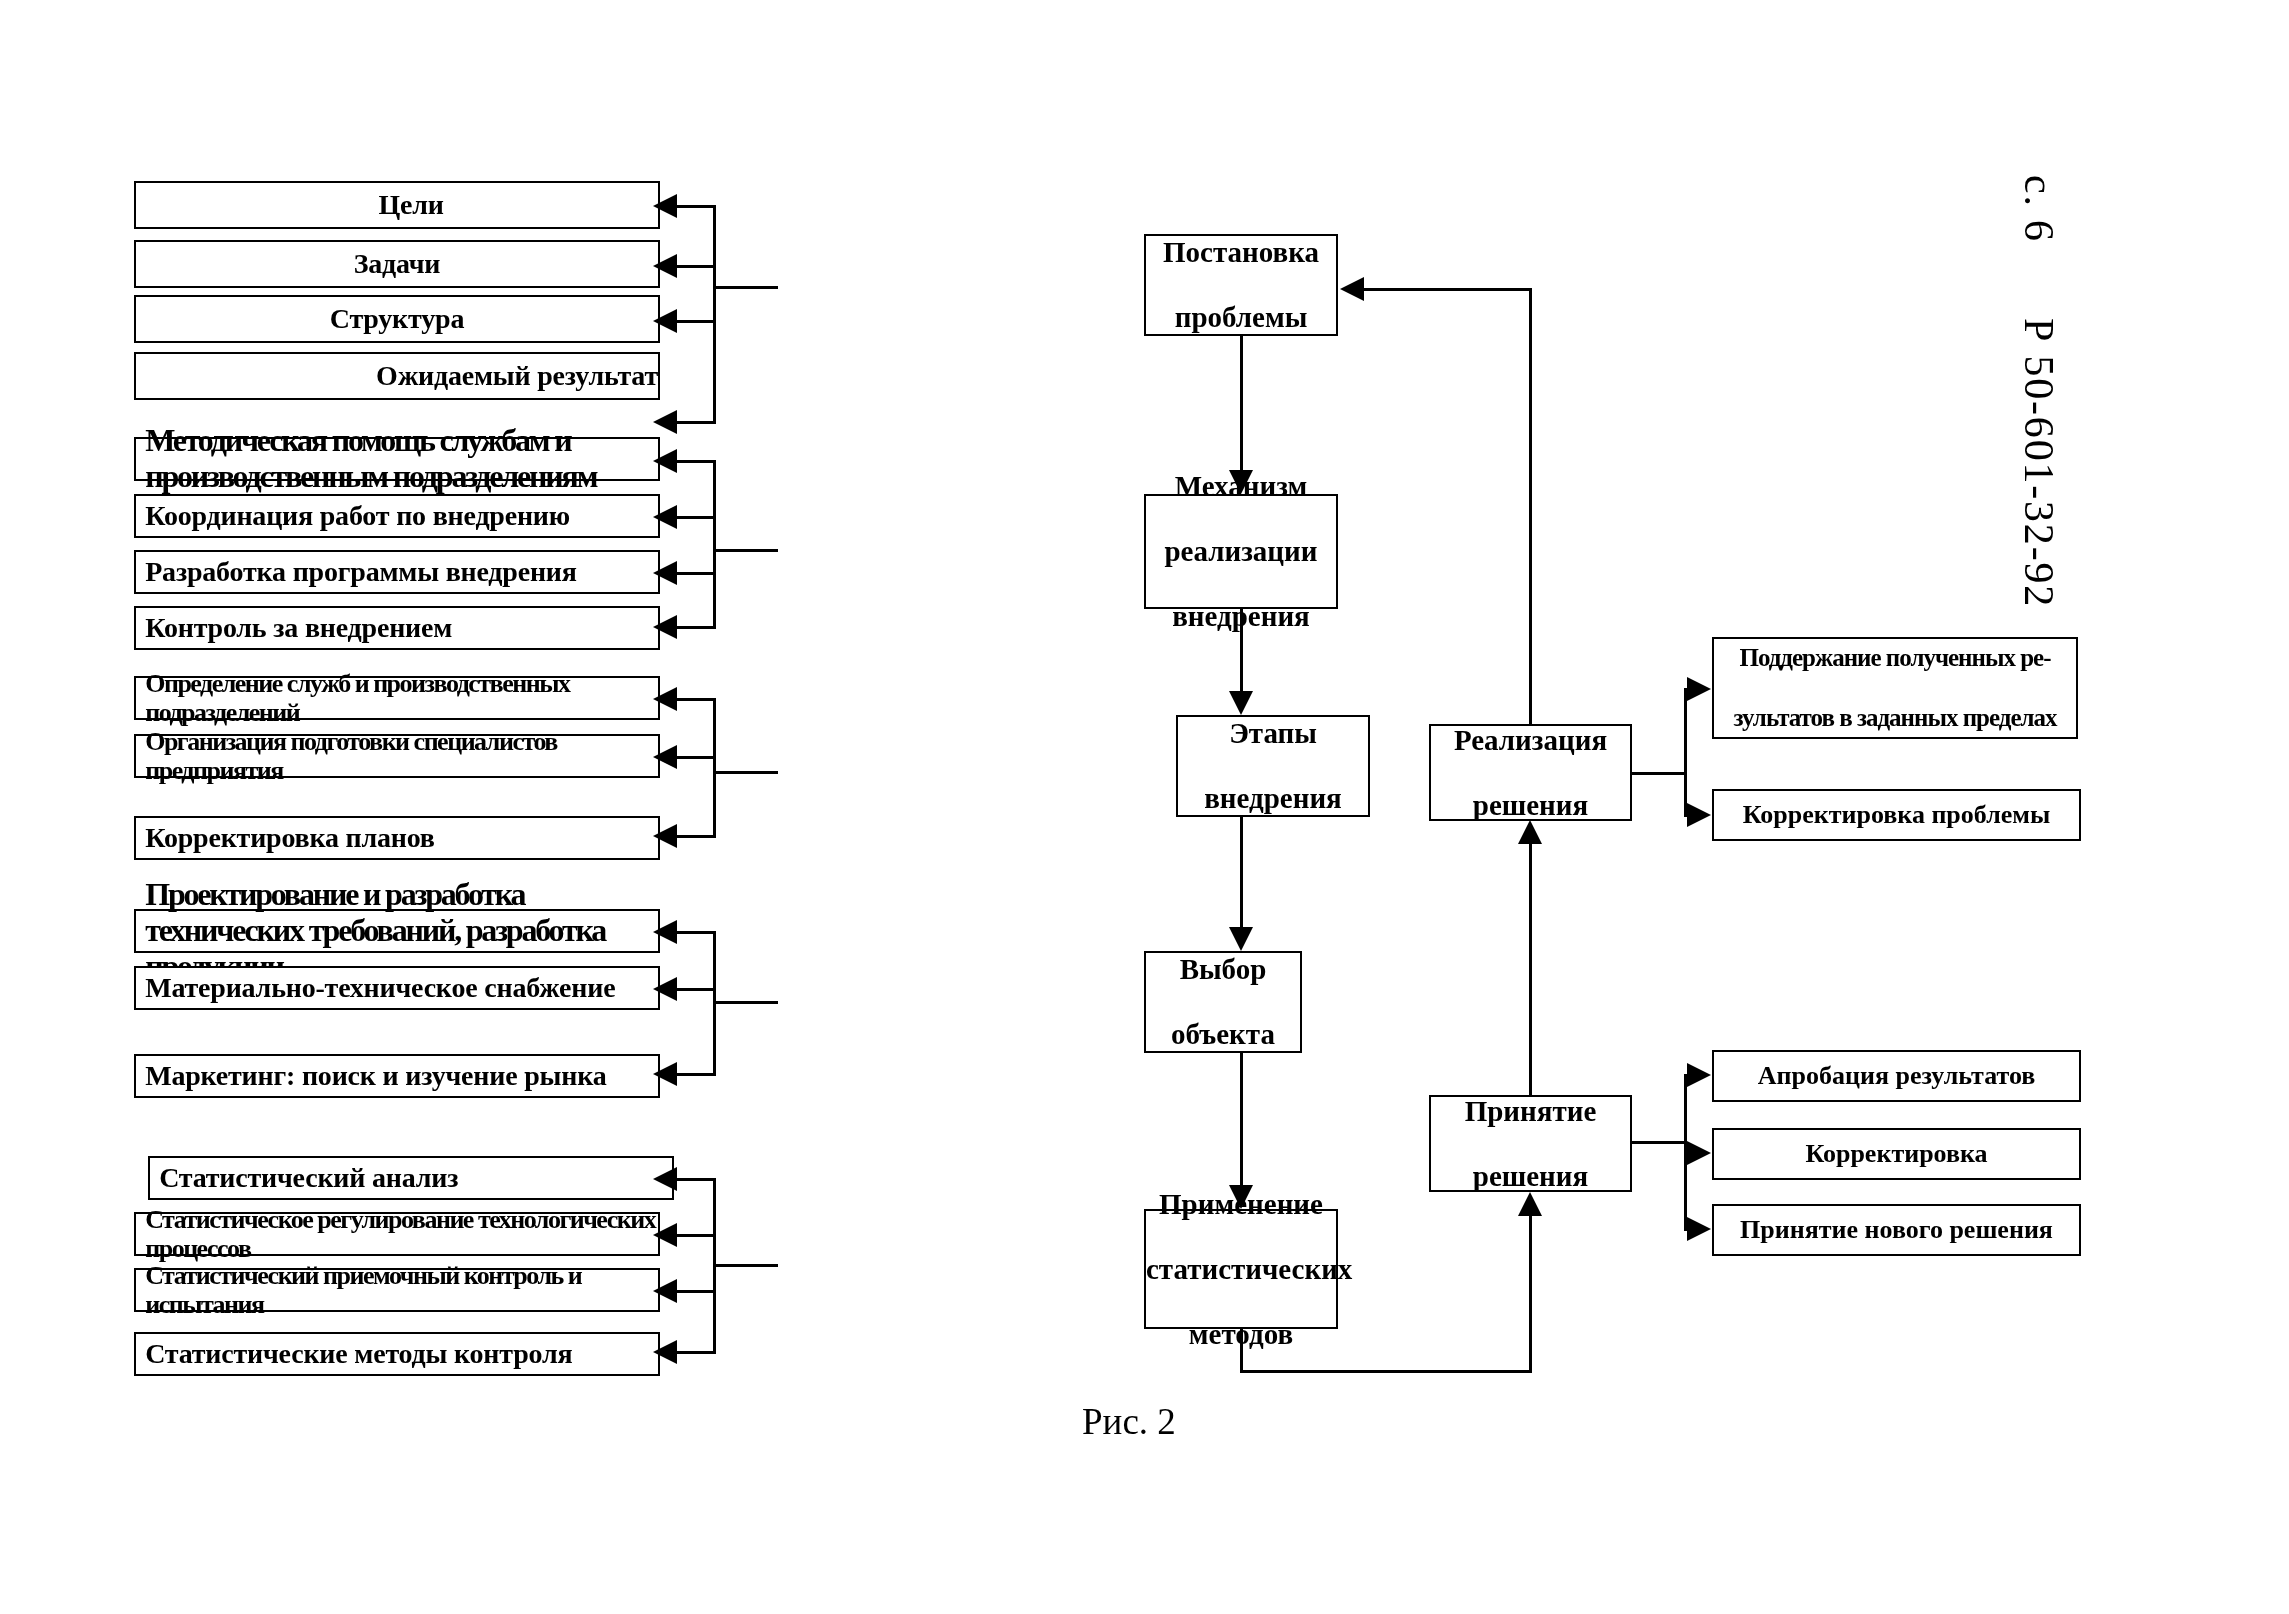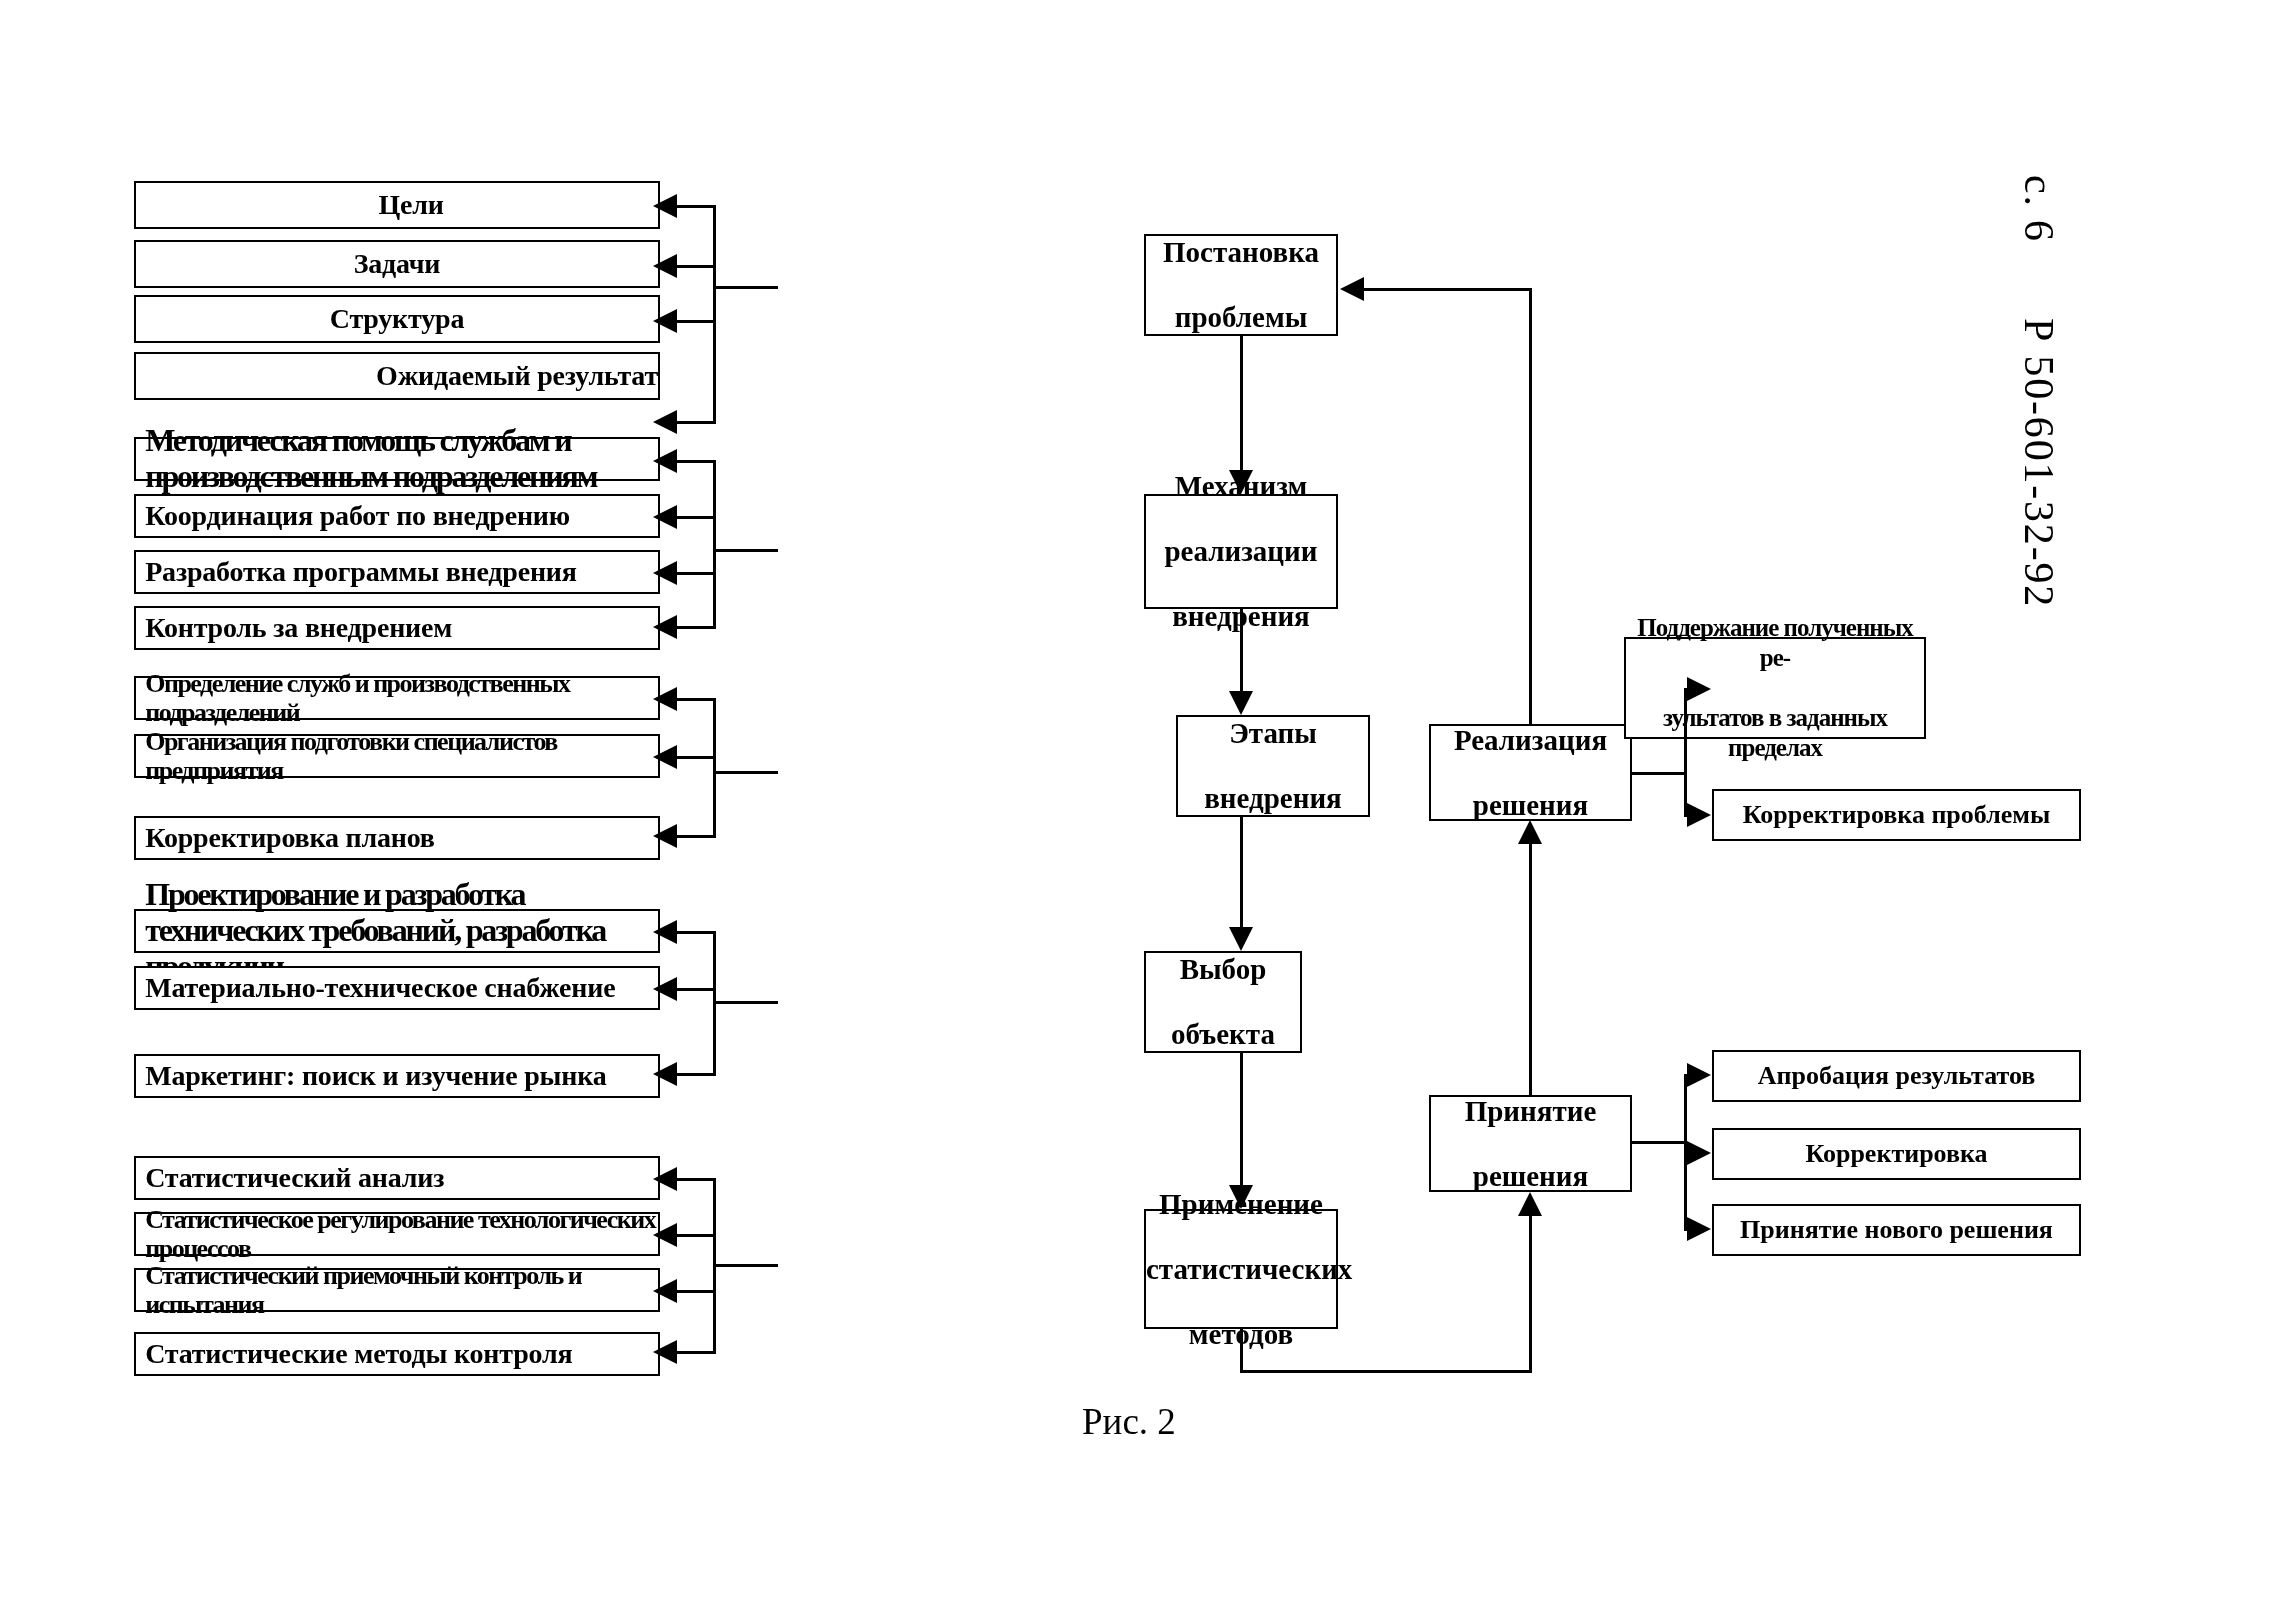--- a/index.html
+++ b/index.html
@@ -180,21 +180,21 @@
 
   <div class="vline" style="left:713px;top:931px;height:145px;"></div>
   <div class="hline" style="left:673px;top:931px;width:42px;"></div>
   <div class="hline" style="left:673px;top:988px;width:42px;"></div>
   <div class="hline" style="left:673px;top:1073px;width:42px;"></div>
   <div class="hline" style="left:713px;top:1001px;width:65px;"></div>
   <div class="ar ar-l" style="left:653px;top:920px;"></div>
   <div class="ar ar-l" style="left:653px;top:977px;"></div>
   <div class="ar ar-l" style="left:653px;top:1062px;"></div>
 
-  <div class="box lft lbox" style="left:134px;top:1156px;width:526px;height:44px;">
+  <div class="box lft lbox" style="left:148px;top:1156px;width:526px;height:44px;">
     <span>Статистический анализ</span>
   </div>
   <div class="box lft lbox wide" style="left:134px;top:1212px;width:526px;height:44px;">
     <span>Статистическое регулирование технологических процессов</span>
   </div>
   <div class="box lft lbox wide" style="left:134px;top:1268px;width:526px;height:44px;">
     <span>Статистический приемочный контроль и испытания</span>
   </div>
   <div class="box lft lbox" style="left:134px;top:1332px;width:526px;height:44px;">
     <span>Статистические методы контроля</span>
@@ -267,21 +267,21 @@
     </span>
   </div>
 
   <div class="box cbox" style="left:1429px;top:1095px;width:203px;height:97px;">
     <span>
       <span>Принятие</span><br>
       <span>решения</span>
     </span>
   </div>
 
-  <div class="box rbox tight" style="left:1624px;top:637px;width:302px;height:102px;">
+  <div class="box rbox tight" style="left:1712px;top:637px;width:366px;height:102px;">
     <span>
       <span>Поддержание полученных ре-</span><br>
       <span>зультатов в заданных пределах</span>
     </span>
   </div>
   <div class="box rbox" style="left:1712px;top:789px;width:369px;height:52px;">
     <span>Корректировка проблемы</span>
   </div>
 
   <div class="hline" style="left:1632px;top:772px;width:55px;"></div>

